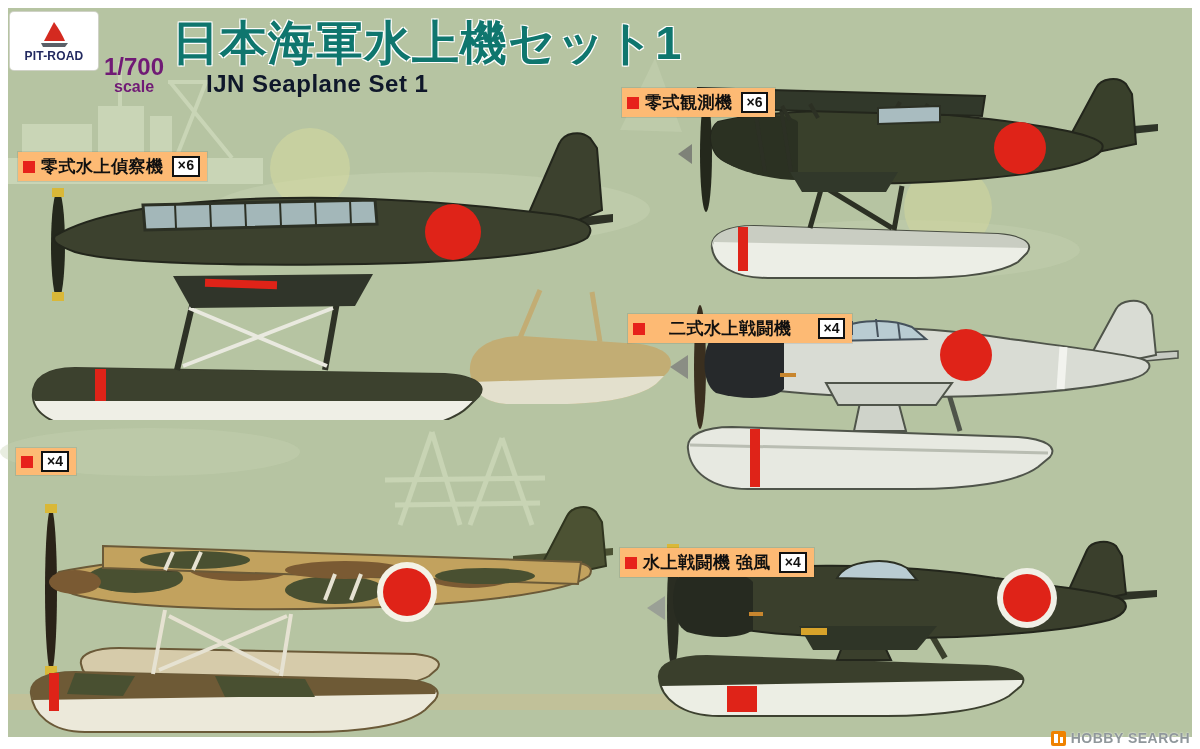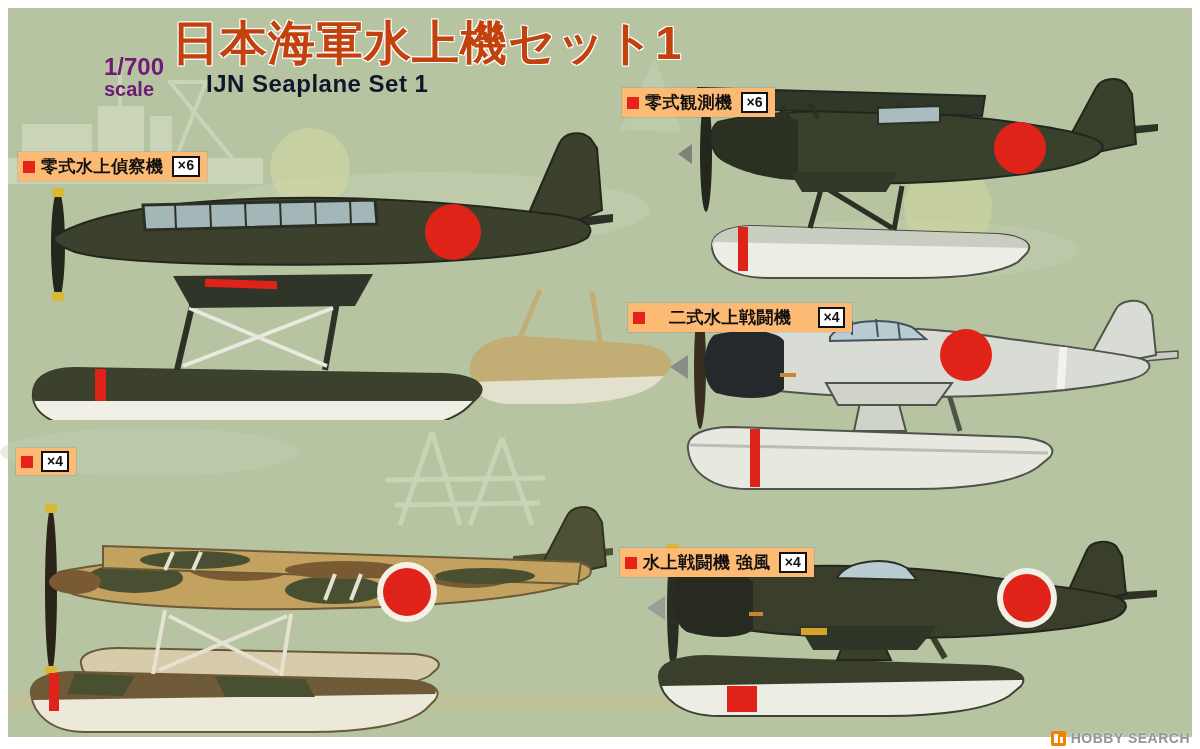--- a/index.html
+++ b/index.html
@@ -17,23 +17,23 @@
   
   .logo{
     left:10px;top:12px;width:88px;height:58px;background:#fff;
     border-radius:4px;box-shadow:0 0 0 1px #cfd2c6;
     display:flex;flex-direction:column;align-items:center;justify-content:center;
     z-index:30;
   }
   .logo-text{font-size:12px;font-weight:bold;color:#232a60;letter-spacing:.2px;margin-top:1px;}
   .scale-block{left:104px;top:20px;color:#701a75;z-index:30;line-height:1.02;margin-top:35px;}
   .scale-value{font-size:24px;font-weight:800;}
-  .scale-word{font-size:20px;font-weight:800;}
+  .scale-word{font-size:16px;font-weight:800;text-align:center;}
   .title-jp{
-    left:172px;top:12px;font-size:47px;font-weight:900;color:#c2410c;
+    left:172px;top:12px;font-size:47px;font-weight:900;color:#0f766e;
     white-space:nowrap;letter-spacing:1px;z-index:30;
     text-shadow:1px 1px 0 #fff,-1px -1px 0 #fff,1px -1px 0 #fff,-1px 1px 0 #fff;
   }
   .title-en{
     left:206px;top:70px;font-size:24px;font-weight:800;color:#0f172a;
     letter-spacing:.5px;z-index:30;white-space:nowrap;
   }
 
   
   .plane-label{
@@ -90,20 +90,27 @@
       <path d="M472,382 L664,376 L656,384 C638,398 600,404 560,404 L510,404 C488,404 476,394 472,382 Z" fill="#e8e4d2"></path>
     </g>
     <g stroke="#c9d5b6" stroke-width="5" fill="none" opacity="0.95">
       <path d="M400,525 L432,432 M460,525 L432,432 M470,525 L502,438 M532,525 L502,438"></path>
       <path d="M385,480 L545,478 M395,505 L540,503"></path>
     </g>
     <ellipse cx="150" cy="452" rx="150" ry="24" fill="#c6d2b2" opacity="0.4"></ellipse>
     <rect x="8" y="694" width="730" height="16" fill="#cebf8e" opacity="0.45"></rect>
   </svg>
 
+  <div class="abs logo">
+    <svg width="32" height="28" viewBox="0 0 32 28">
+      <path d="M6,21 L16,2 C21,9 25,16 27,21 Z" fill="#d42a20"></path>
+      <path d="M3,23 L30,23 L27,27 L5,27 Z" fill="#5a6068"></path>
+    </svg>
+    <div class="logo-text">PIT-ROAD</div>
+  </div>
 
   <div class="abs scale-block">
     <div class="scale-value">1/700</div>
     <div class="scale-word">scale</div>
   </div>
 
   <div class="abs title-jp">日本海軍水上機セット1</div>
   <div class="abs title-en">IJN Seaplane Set 1</div>
 
   <div class="abs plane-label" style="left:18px;top:152px;font-family:Liberation Mono, monospace;">
@@ -111,21 +118,21 @@
     <span class="label-text">零式水上偵察機</span>
     <span class="qty-box">×6</span>
   </div>
 
   <div class="abs plane-label" style="left:622px;top:88px;">
     <span class="red-sq"></span>
     <span class="label-text">零式観測機</span>
     <span class="qty-box">×6</span>
   </div>
 
-  <div class="abs plane-label" style="left:628px;top:303px;gap:24px;">
+  <div class="abs plane-label" style="left:628px;top:314px;gap:24px;">
     <span class="red-sq"></span>
     <span class="label-text">二式水上戦闘機</span>
     <span class="qty-box">×4</span>
   </div>
 
   <div class="abs plane-label" style="left:16px;top:448px;">
     <span class="red-sq"></span>
     <span class="qty-box">×4</span>
   </div>
 

